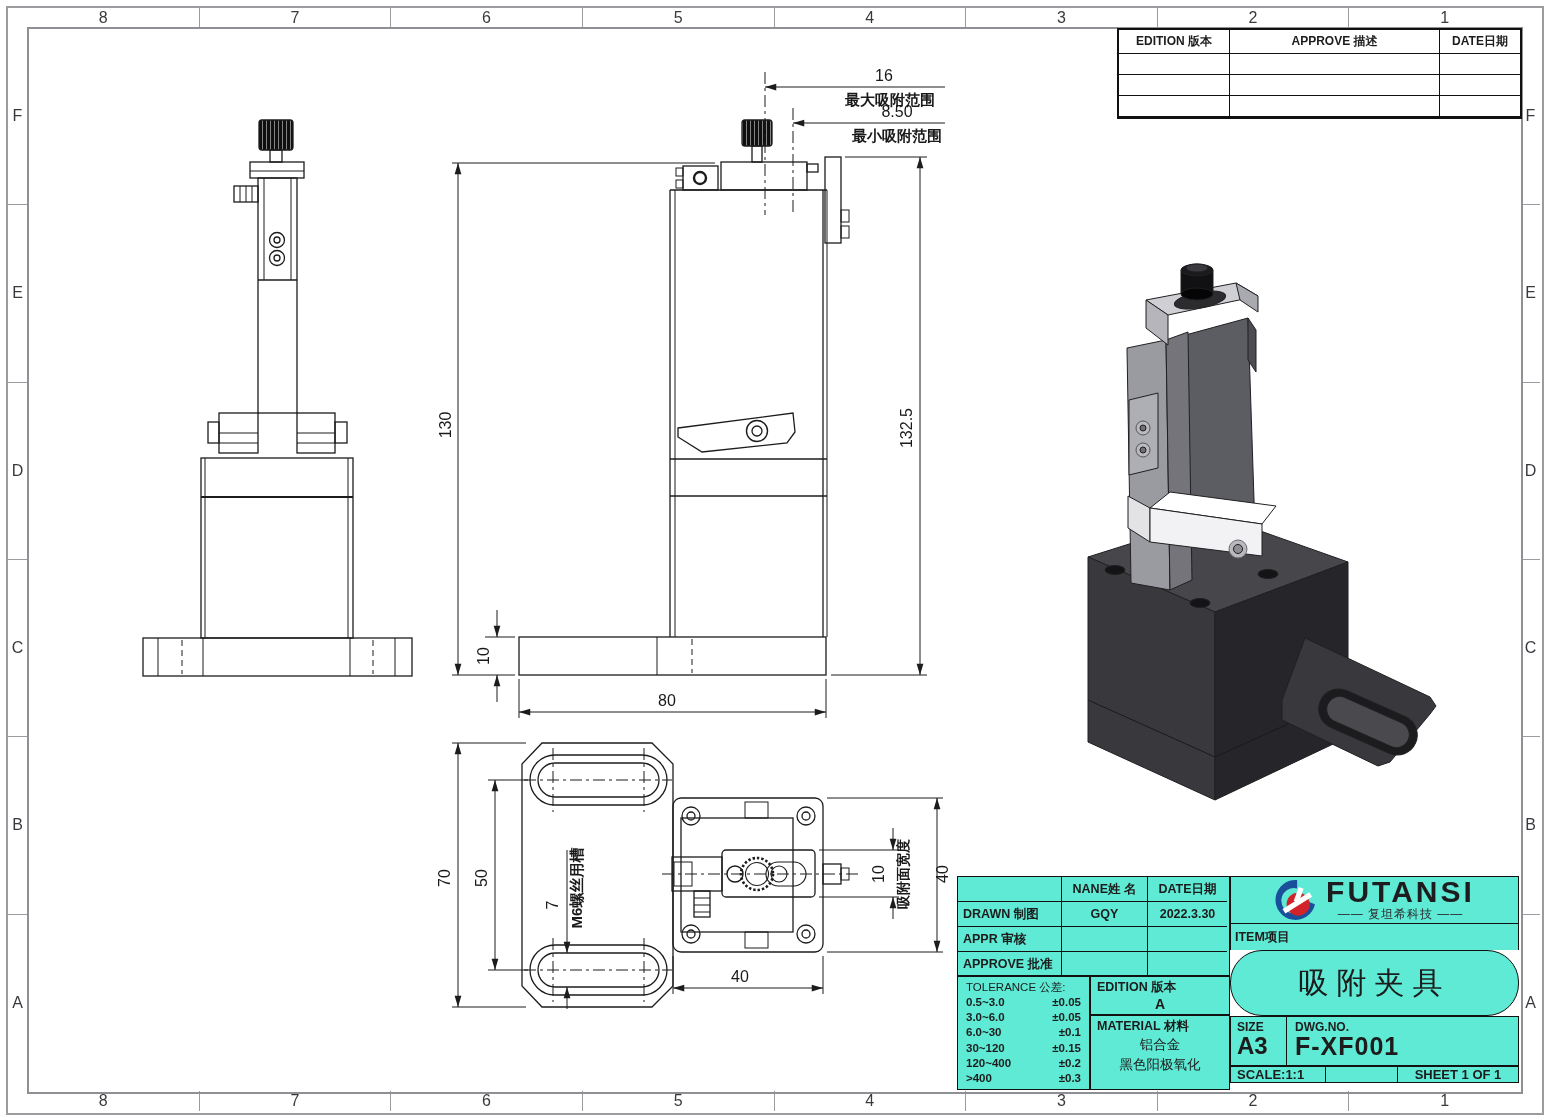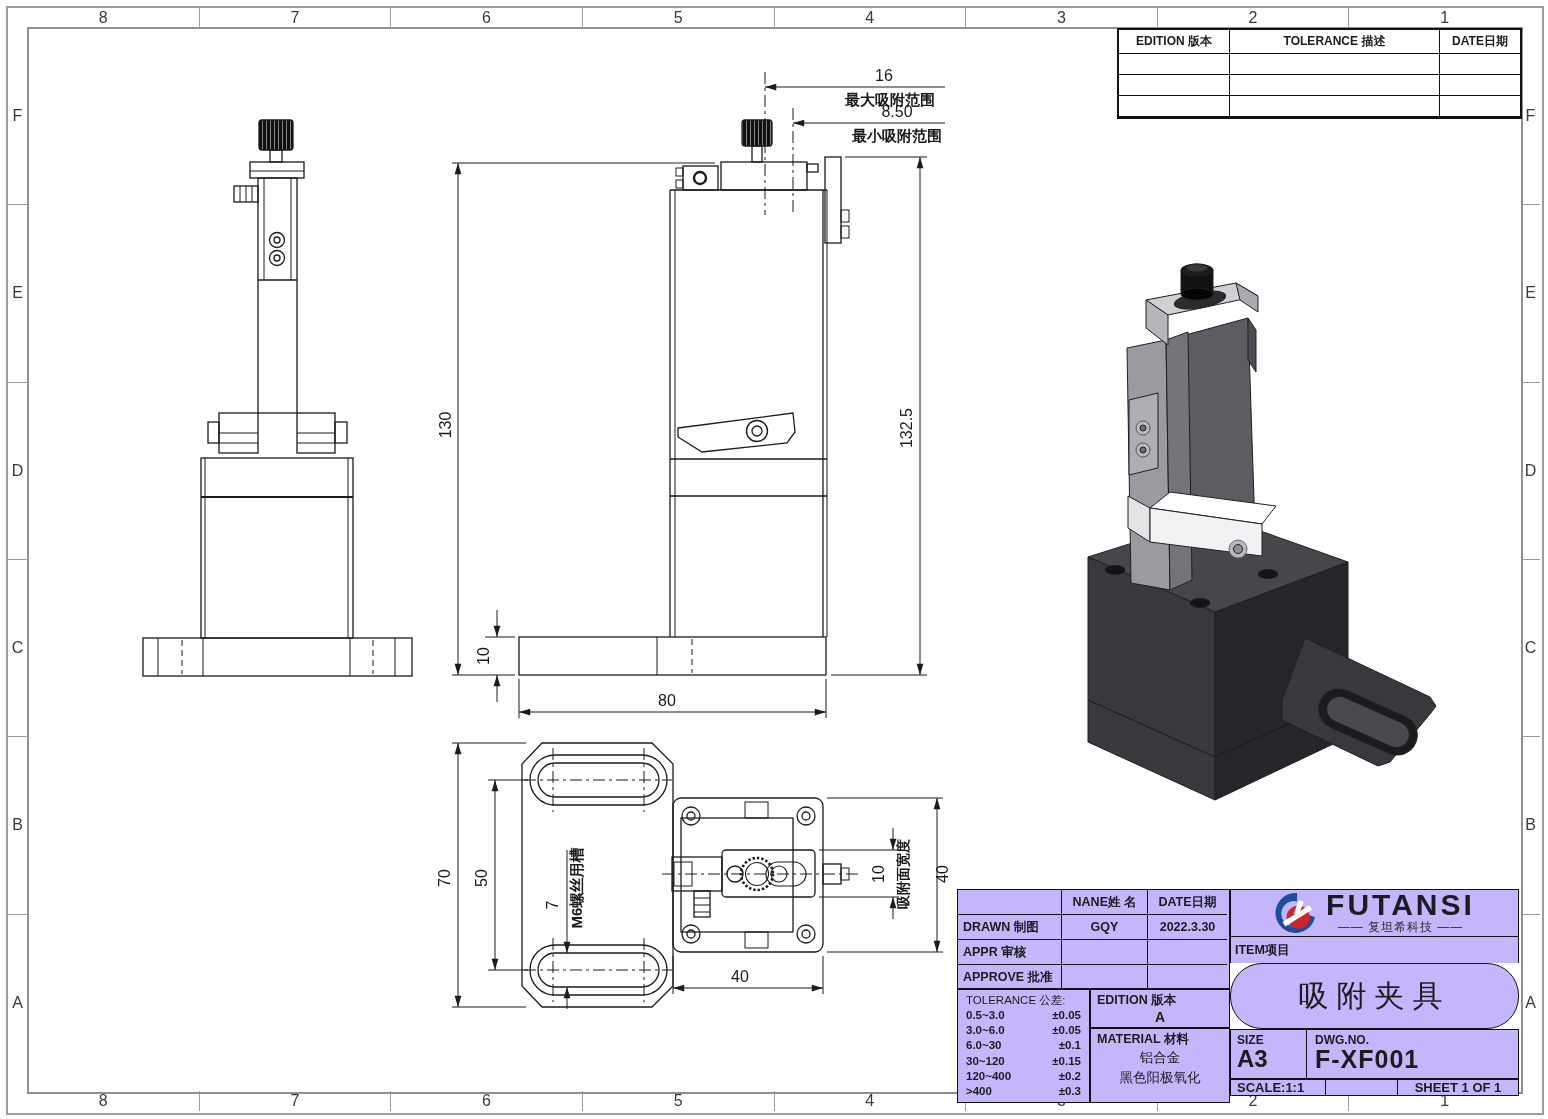--- a/index.html
+++ b/index.html
@@ -19,21 +19,21 @@
   .zone-band.v .zone-cell + .zone-cell{border-top:1.5px solid #9b9ba0;}
   
   #rev-table{position:absolute;left:1117px;top:28px;width:401px;height:87px;
              display:grid;grid-template-columns:111px 210px 80px;grid-template-rows:24px 21px 21px 21px;
              border:2px solid #111;background:#fff;}
   #rev-table .cell{border-right:1.5px solid #111;border-bottom:1.5px solid #111;
                    display:flex;align-items:center;justify-content:center;
                    font-size:12px;font-weight:bold;}
   #rev-table .cell:nth-child(3n){border-right:none;}
   
-  .tb{position:absolute;border:1.6px solid #111;background:#c4b5fd;box-sizing:border-box;margin-top:13px;}
+  .tb{position:absolute;border:1.6px solid #111;background:#5eead4;box-sizing:border-box;}
   #info-table{left:957px;top:876px;width:273px;height:100px;display:grid;
               grid-template-columns:104px 86px 79px;grid-template-rows:25px 25px 25px 25px;}
   #info-table .cell{border-right:1.4px solid #111;border-bottom:1.4px solid #111;
                     display:flex;align-items:center;font-size:12.5px;font-weight:bold;padding-left:5px;box-sizing:border-box;}
   #info-table .cell.c{justify-content:center;padding-left:0;}
   #info-table .cell:nth-child(3n){border-right:none;}
   #tolerance-box{left:957px;top:976px;width:133px;height:114px;padding:3px 8px 0 8px;}
   #tolerance-box .tol-title{font-size:11.5px;font-weight:normal;}
   #tolerance-box .tol-row{display:flex;justify-content:space-between;font-size:11.5px;font-weight:bold;line-height:15.2px;}
   #edition-box{left:1090px;top:976px;width:140px;height:39px;padding:2px 6px;}
@@ -43,21 +43,21 @@
   #material-box .lbl{font-size:12.5px;font-weight:bold;}
   #material-box .ln{text-align:center;font-size:13.5px;line-height:20px;}
   #brand-box{left:1230px;top:876px;width:289px;height:48px;display:flex;align-items:center;justify-content:center;gap:10px;}
   #brand-text .nm{font-size:30px;font-weight:bold;letter-spacing:3px;line-height:28px;color:#1d1d20;}
   #brand-text .sub{font-size:12px;color:#2a2a2e;text-align:center;letter-spacing:1px;}
   #item-row{left:1230px;top:924px;width:289px;height:26px;border-bottom:none;border-top:none;
             display:flex;align-items:center;font-weight:bold;font-size:12.5px;padding-left:4px;}
   #item-value{left:1230px;top:950px;width:289px;height:66px;display:flex;align-items:center;justify-content:center;
               font-size:30px;letter-spacing:8px;font-weight:500;border-radius:32px;}
   #size-row{left:1230px;top:1016px;width:289px;height:50px;display:flex;}
-  #size-cell{width:76px;border-right:1.5px solid #111;padding:3px 6px;box-sizing:border-box;}
+  #size-cell{width:56px;border-right:1.5px solid #111;padding:3px 6px;box-sizing:border-box;}
   #size-cell .lbl,#dwg-cell .lbl{font-size:12px;font-weight:bold;}
   #size-cell .val{font-size:24px;font-weight:bold;line-height:24px;}
   #dwg-cell{flex:1;padding:3px 8px;box-sizing:border-box;}
   #dwg-cell .val{font-size:25px;font-weight:bold;letter-spacing:1px;line-height:25px;}
   #bottom-row{left:1230px;top:1066px;width:289px;height:17px;display:flex;}
   #bottom-row .bcell{display:flex;align-items:center;font-size:13px;font-weight:bold;padding:0 6px;box-sizing:border-box;}
   #bottom-row .b1{width:95px;border-right:1.5px solid #111;}
   #bottom-row .b2{width:72px;border-right:1.5px solid #111;}
   #bottom-row .b3{flex:1;justify-content:center;}
   svg text{font-family:"Liberation Sans",sans-serif;}
@@ -102,21 +102,21 @@
     <div class="zone-cell">E</div>
     <div class="zone-cell">D</div>
     <div class="zone-cell">C</div>
     <div class="zone-cell">B</div>
     <div class="zone-cell">A</div>
   </div>
   <div class="inner-frame"></div>
 
   <div id="rev-table">
     <div class="cell">EDITION 版本</div>
-    <div class="cell">TOLERANCE 描述</div>
+    <div class="cell">APPROVE 描述</div>
     <div class="cell">DATE日期</div>
     <div class="cell"></div>
       <div class="cell"></div>
       <div class="cell"></div>
     <div class="cell"></div>
       <div class="cell"></div>
       <div class="cell"></div>
     <div class="cell"></div>
       <div class="cell"></div>
       <div class="cell"></div>

